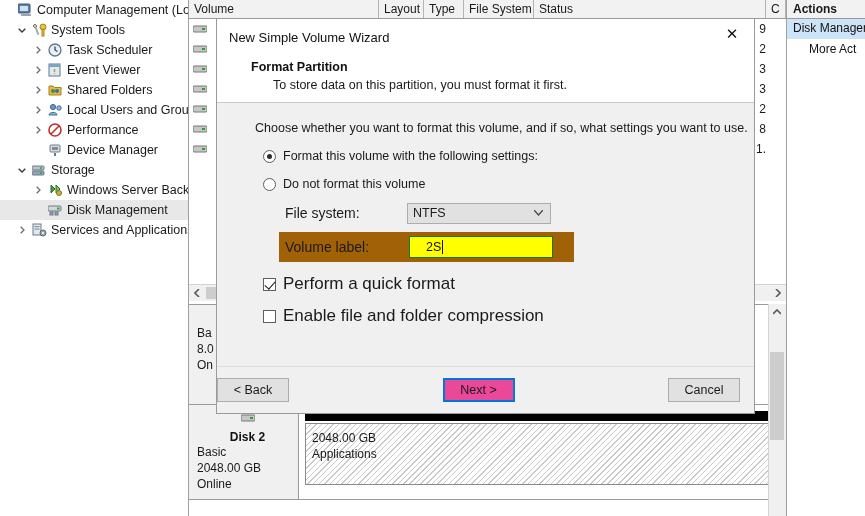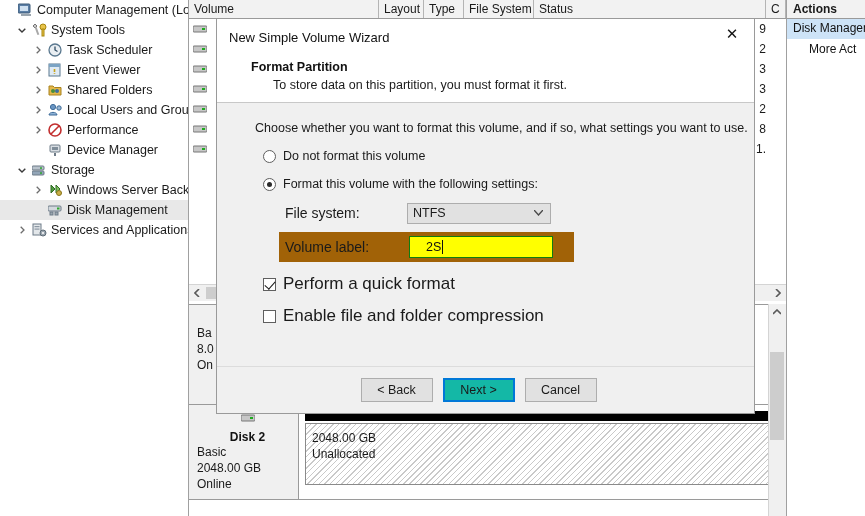--- a/index.html
+++ b/index.html
@@ -188,28 +188,28 @@
   }
   .cbox.on::after{
     content:"";position:absolute;left:3px;top:0px;width:5px;height:9px;
     border:solid #1a1a1a;border-width:0 1.6px 1.6px 0;transform:rotate(42deg);
   }
   .check-lbl{margin-left:7px;font-size:17px;color:#1a1a1a;}
 
   .dlg-footer{
     position:absolute;left:0;right:0;bottom:0;height:47px;background:#f0f0f0;
     border-top:1px solid #dcdcdc;display:flex;align-items:center;
-    justify-content:center;padding-right:14px;box-sizing:border-box;gap:10px;
+    justify-content:space-between;padding-right:14px;box-sizing:border-box;gap:10px;
   }
   .btn{
     width:72px;height:24px;background:#e1e1e1;border:1px solid #adadad;
     box-sizing:border-box;display:flex;align-items:center;justify-content:center;
     font-size:12.5px;color:#1a1a1a;
   }
-  .btn.focus{border:2px solid #0078d7;background:#14b8a6;}
+  .btn.focus{border:2px solid #0078d7;background:#ec4899;}
 </style>
 </head>
 <body>
 
 <div class="app">
 
   <div class="tree-pane">
     <div id="tree-host">
         <div class="tree-row d0">
           <span class="twisty"></span>
@@ -510,21 +510,21 @@
             <span>Disk 2</span>
           </div>
           <div class="disk-meta">Basic</div>
           <div class="disk-meta">2048.00 GB</div>
           <div class="disk-meta">Online</div>
         </div>
         <div class="disk-graph">
           <div class="part-bar"></div>
           <div class="part-body">
             <div class="pt">2048.00 GB</div>
-            <div class="pt">Unallocated</div>
+            <div class="pt">Applications</div>
           </div>
         </div>
       </div>
     </div>
 
     <div class="vscroll">
       <div class="vs-arrow" style="top:0">
         <svg width="8" height="6" viewBox="0 0 8 6">
             <path d="M0 5 L4 1 L8 5" fill="none" stroke="#5a5a5a" stroke-width="1.6"></path>
           </svg>
@@ -548,27 +548,27 @@
 
     <div class="dlg-head">
       <h2>Format Partition</h2>
       <p>To store data on this partition, you must format it first.</p>
     </div>
 
     <div class="dlg-body">
       <p class="dlg-intro">Choose whether you want to format this volume, and if so, what settings you want to use.</p>
 
       <div class="radio-row">
+        <span class="radio on"></span>
+        <span class="radio-lbl">Format this volume with the following settings:</span>
+      </div>
+
+      <div class="radio-row">
         <span class="radio"></span>
         <span class="radio-lbl">Do not format this volume</span>
-      </div>
-
-      <div class="radio-row">
-        <span class="radio on"></span>
-        <span class="radio-lbl">Format this volume with the following settings:</span>
       </div>
 
       <div class="field-row">
         <span class="field-lbl">File system:</span>
         <span class="combo">
           <span>NTFS</span>
           <span class="chev">
             <svg width="9" height="6" viewBox="0 0 9 6">
                 <path d="M0 0 L4.5 5 L9 0" fill="none" stroke="#4a4a4a" stroke-width="1.4"></path>
               </svg>

